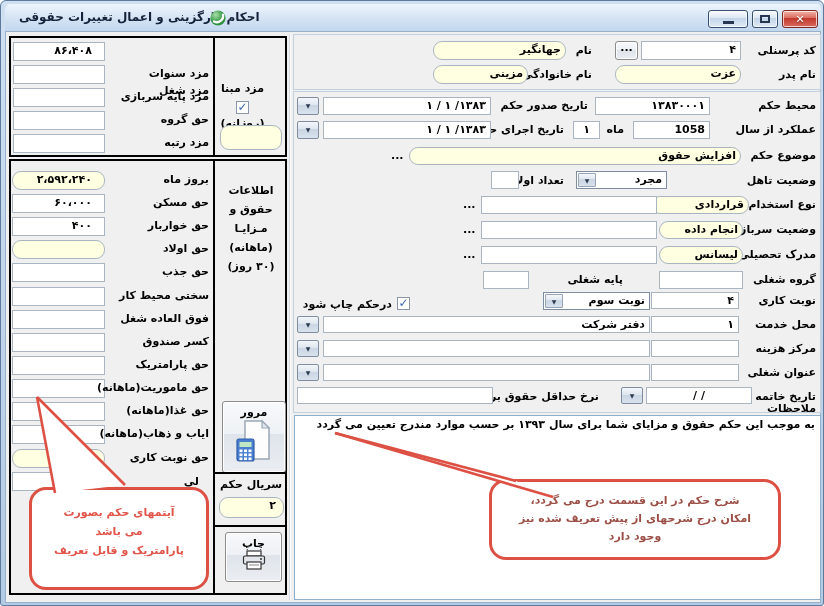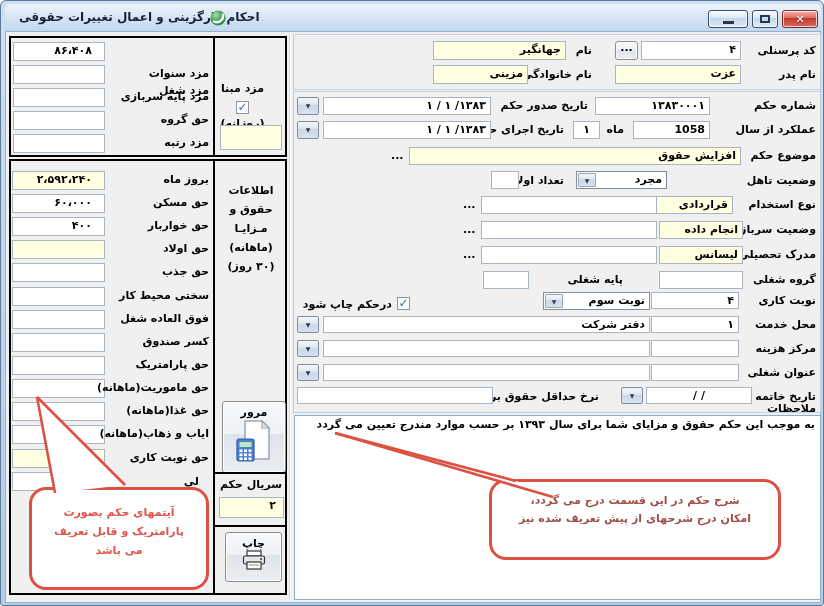--- a/index.html
+++ b/index.html
@@ -16,21 +16,21 @@
         background:linear-gradient(#f8fbfe,#dbe7f3 45%,#c3d5ea 46%,#dfeaf6);box-shadow:inset 0 0 0 1px rgba(255,255,255,.7);
         display:flex;align-items:center;justify-content:center;cursor:default;}
   .wbtn.close{background:linear-gradient(#f2b3a9,#da6a5d 45%,#c23b2e 46%,#d8695e);border-color:#7e2a22;
         color:#fff;font-size:11px;font-weight:bold;text-shadow:0 1px 1px #7c271f;}
   .glyph-min{display:block;width:11px;height:3px;background:#25364e;margin-top:7px;}
   .glyph-max{display:block;width:10px;height:8px;border:2px solid #25364e;box-sizing:border-box;}
   
   .lbl{position:absolute;font-size:11px;font-weight:bold;color:#000;direction:rtl;white-space:nowrap;line-height:16px;}
   .fld{position:absolute;background:#fff;border:1px solid #a9b6c2;box-sizing:border-box;height:19px;
        font-size:11px;font-weight:bold;color:#000;direction:rtl;text-align:right;padding:1px 4px 0 2px;overflow:hidden;}
-  .y{background:#ffffe1;}
+  .y{background:#ffffe1;border-radius:9px;}
   .pr{padding-right:12px;}
   .ctr{text-align:center;padding:1px 2px 0 2px;}
   .ddbtn{position:absolute;width:22px;height:18px;border:1px solid #7e8da0;border-radius:2px;box-sizing:border-box;
          background:linear-gradient(#f4f7fb,#dfe6ef 45%,#cad5e3 46%,#d9e2ee);
          font-size:6px;color:#2c3b4f;text-align:center;line-height:15px;cursor:default;}
   .combo{position:absolute;background:#fff;border:1px solid #7e8da0;box-sizing:border-box;height:18px;
          font-size:11px;font-weight:bold;direction:rtl;}
   .combo .txt{position:absolute;right:4px;top:1px;}
   .combo .arr{position:absolute;left:1px;top:1px;bottom:1px;width:16px;font-size:6px;line-height:14px;text-align:center;
          background:linear-gradient(#f4f7fb,#dfe6ef 45%,#cad5e3 46%,#d9e2ee);border:1px solid #98a5b5;border-radius:1px;color:#2c3b4f;}
@@ -196,21 +196,21 @@
   <div class="btn3d" style="left:614px;top:40px;width:23px;height:19px;line-height:11px;">...</div>
   <div class="lbl" style="right:231px;top:42px;">نام</div>
   <div class="fld y" style="left:432px;top:40px;width:133px;">جهانگیر</div>
   <div class="lbl" style="right:7px;top:66px;">نام پدر</div>
   <div class="fld y" style="left:614px;top:64px;width:126px;">عزت</div>
   <div class="lbl" style="right:231px;top:66px;">نام خانوادگی</div>
   <div class="fld y" style="left:432px;top:64px;width:95px;">مزینی</div>
 
   <div class="groupbox" style="left:292px;top:90px;width:528px;height:322px;"></div>
 
-  <div class="lbl" style="right:7px;top:97px;">شماره حکم</div>
+  <div class="lbl" style="right:7px;top:97px;">محیط حکم</div>
   <div class="fld" style="left:594px;top:96px;width:115px;height:18px;">۱۳۸۳۰۰۰۱</div>
   <div class="lbl" style="right:235px;top:97px;">تاریخ صدور حکم</div>
   <div class="fld" style="left:322px;top:96px;width:168px;height:18px;">۱۳۸۳/ ۱ / ۱</div>
   <div class="ddbtn" style="left:296px;top:96px;"><span>▼</span></div>
 
   <div class="lbl" style="right:7px;top:121px;">عملکرد از سال</div>
   <div class="fld" style="left:632px;top:120px;width:77px;height:18px;">1058</div>
   <div class="lbl" style="right:199px;top:121px;">ماه</div>
   <div class="fld ctr" style="left:572px;top:120px;width:27px;height:18px;">۱</div>
   <div class="lbl" style="right:259px;top:121px;">تاریخ اجرای حکم</div>
@@ -223,21 +223,21 @@
 
   <div class="lbl" style="right:7px;top:172px;">وضعیت تاهل</div>
   <div class="combo" style="left:575px;top:170px;width:91px;">
     <span class="txt">مجرد</span>
     <span class="arr">▼</span>
   </div>
   <div class="lbl" style="right:259px;top:172px;">تعداد اولاد</div>
   <div class="fld" style="left:490px;top:170px;width:28px;height:18px;"></div>
 
   <div class="lbl" style="right:7px;top:196px;">نوع استخدام</div>
-  <div class="fld y" style="left:634px;top:195px;width:98px;height:18px;">قراردادی</div>
+  <div class="fld y" style="left:650px;top:195px;width:98px;height:18px;">قراردادی</div>
   <div class="fld" style="left:480px;top:195px;width:176px;height:18px;"></div>
   <div class="lbl" style="left:462px;top:196px;">...</div>
 
   <div class="lbl" style="right:7px;top:221px;">وضعیت سربازی</div>
   <div class="fld y" style="left:658px;top:220px;width:84px;height:18px;">انجام داده</div>
   <div class="fld" style="left:480px;top:220px;width:176px;height:18px;"></div>
   <div class="lbl" style="left:462px;top:221px;">...</div>
 
   <div class="lbl" style="right:7px;top:246px;">مدرک تحصیلی</div>
   <div class="fld y" style="left:658px;top:245px;width:84px;height:18px;">لیسانس</div>
@@ -287,26 +287,27 @@
     <div class="txt">به موجب این حکم حقوق و مزایای شما برای سال ۱۳۹۳ بر حسب موارد مندرج تعیین می گردد</div>
   </div>
 
   <svg class="tail" style="left:24px;top:392px;" width="112" height="104" viewBox="0 0 112 104">
     <polygon points="12,4 30,100 100,92" fill="#fff"></polygon>
     <path d="M12,4 L30,100" stroke="#dd5044" stroke-width="2.6" fill="none"></path>
     <path d="M12,4 L100,92" stroke="#dd5044" stroke-width="2.6" fill="none"></path>
   </svg>
   <div class="balloon leftb" style="left:28px;top:486px;width:180px;height:103px;padding-top:13px;line-height:19px;">
     <div>آیتمهای حکم بصورت</div>
+    <div>می باشد</div>
     <div>پارامتریک و قابل تعریف</div>
-    <div>می باشد</div>
   </div>
 
   <svg class="tail" style="left:330px;top:424px;" width="230" height="78" viewBox="0 0 230 78">
     <polygon points="4,8 185,56 222,72" fill="#fff"></polygon>
     <path d="M4,8 L185,56" stroke="#dd5044" stroke-width="2.6" fill="none"></path>
     <path d="M4,8 L222,72" stroke="#dd5044" stroke-width="2.6" fill="none"></path>
   </svg>
   <div class="balloon rightb" style="left:488px;top:478px;width:292px;height:81px;padding-top:10px;line-height:18px;">
     <div>شرح حکم در این قسمت درج می گردد،</div>
     <div>امکان درج شرحهای از پیش تعریف شده نیز</div>
+    <div>وجود دارد</div>
   </div>
 </div>
 
 </body></html>

